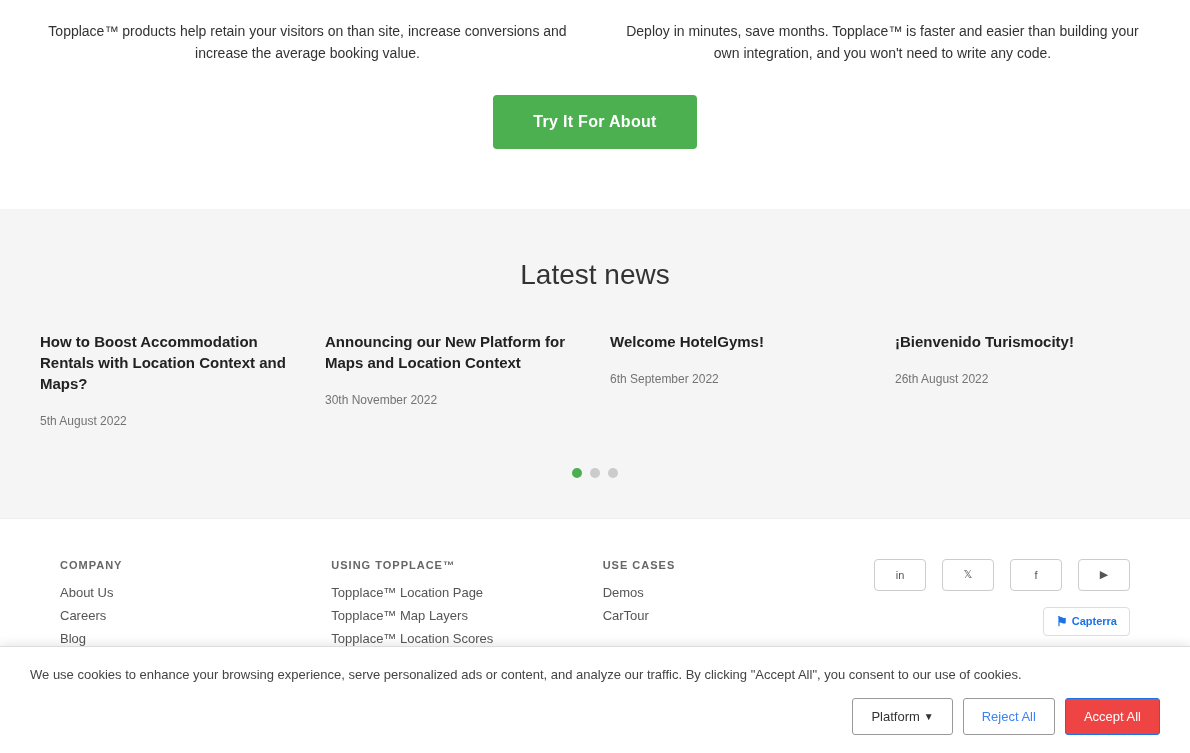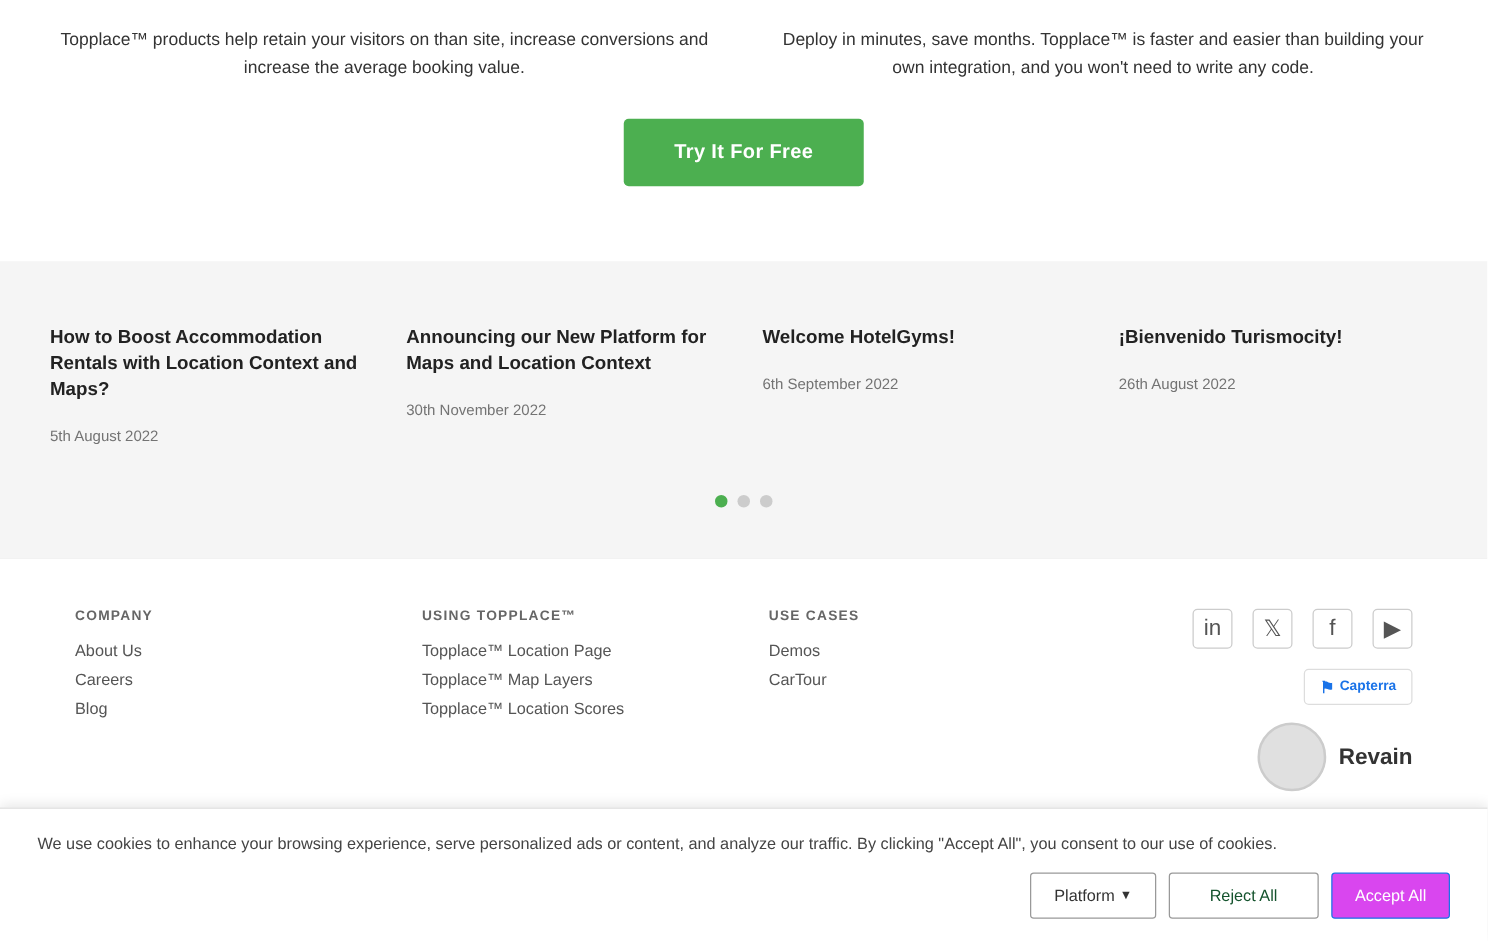--- a/index.html
+++ b/index.html
@@ -129,28 +129,28 @@
       display: flex;
       flex-direction: column;
       align-items: flex-end;
     }
     .social-icons {
       display: flex;
       gap: 16px;
       margin-bottom: 16px;
     }
     .social-icon {
-      width: 32px;
+      width: 52px;
       height: 32px;
       border: 1px solid #ccc;
       border-radius: 4px;
       display: flex;
       align-items: center;
       justify-content: center;
-      font-size: 18px;
+      font-size: 11px;
       color: #555;
       cursor: pointer;
       text-align: right;
     }
     .capterra-badge {
       background: #fff;
       border: 1px solid #ddd;
       border-radius: 4px;
       padding: 6px 12px;
       font-size: 11px;
@@ -220,28 +220,28 @@
       color: #333;
       border-radius: 3px;
       cursor: pointer;
       display: flex;
       align-items: center;
       gap: 4px;
     }
     .cookie-btn-reject {
       background: #fff;
       border: 1px solid #999;
-      padding: 10px 32px;
-      font-size: 13px;
-      color: #14532d;
+      padding: 10px 18px;
+      font-size: 13px;
+      color: #3b82f6;
       border-radius: 3px;
       cursor: pointer;
     }
     .cookie-btn-accept {
-      background: #d946ef;
+      background: #ef4444;
       border: 1px solid #1a73e8;
       padding: 10px 18px;
       font-size: 13px;
       color: #fff;
       border-radius: 3px;
       cursor: pointer;
     }
     .chevron-down { font-size: 10px; }
   </style>
 </head>
@@ -250,25 +250,26 @@
 <div class="top-section">
   <div class="three-col">
     <div class="col-item">
       <p>Topplace™ products help retain your visitors on than site, increase conversions and increase the average booking value.</p>
     </div>
     <div class="col-item">
       <p>Deploy in minutes, save months. Topplace™ is faster and easier than building your own integration, and you won't need to write any code.</p>
     </div>
   </div>
   <div class="cta-container">
-    <button class="cta-button">Try It For Free</button>
+    <button class="cta-button">Try It For About</button>
   </div>
 </div>
 
 <div class="news-section">
+  <h2 class="news-title">Latest news</h2>
   <div class="news-grid">
     <div class="news-card">
       <div class="news-card-title">How to Boost Accommodation Rentals with Location Context and Maps?</div>
       <div class="news-card-date">5th August 2022</div>
     </div>
     <div class="news-card">
       <div class="news-card-title">Announcing our New Platform for Maps and Location Context</div>
       <div class="news-card-date">30th November 2022</div>
     </div>
     <div class="news-card">

